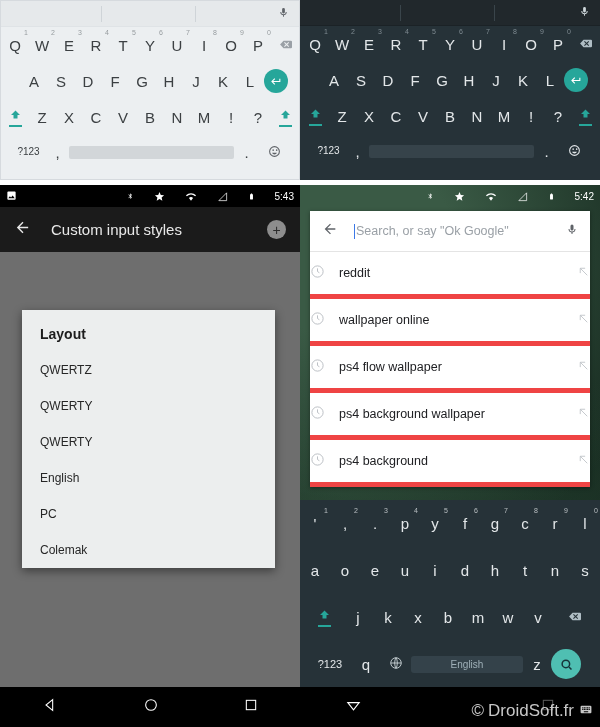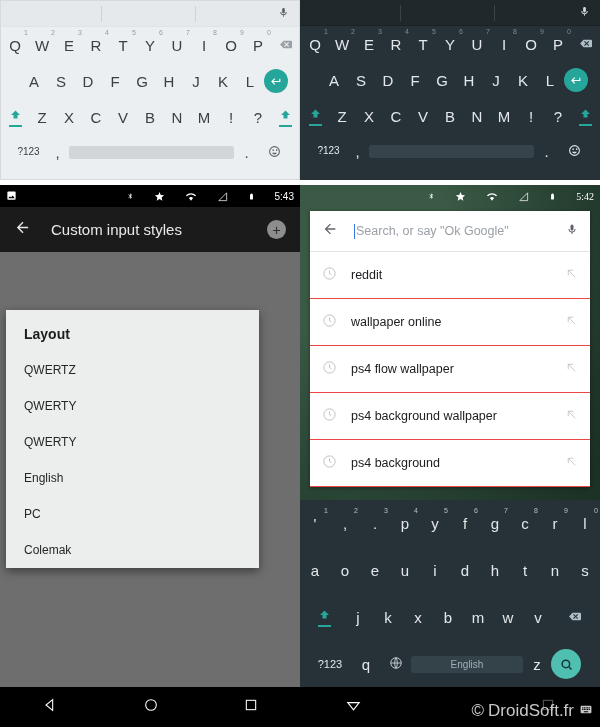--- a/index.html
+++ b/index.html
@@ -43,39 +43,39 @@
 
   
   .p-settings { left:0; top:185px; width:300px; height:542px; background:#6e6e6e; }
   .statusbar { height:22px; background:#000; display:flex; align-items:center; padding:0 6px; color:#fff; font-size:10px; }
   .statusbar .right { margin-left:auto; display:flex; align-items:center; gap:20px; }
   .appbar { height:45px; background:#1b1b1b; display:flex; align-items:center; padding:0 14px; color:#e8e8e8; }
   .appbar .title { font-size:15px; margin-left:20px; flex:1; }
   .plus { width:19px; height:19px; border-radius:50%; background:#8d8d8d; color:#2b2b2b; display:flex; align-items:center; justify-content:center; font-size:14px; line-height:0; }
   .list-label { color:#d7d7d7; font-size:11.5px; padding:16px 18px 0; }
 
-  .dialog { position:absolute; left:6px; top:125px; width:253px; background:#eceeee; box-shadow:0 3px 9px rgba(0,0,0,.45); }
+  .dialog { position:absolute; left:22px; top:125px; width:253px; background:#eceeee; box-shadow:0 3px 9px rgba(0,0,0,.45); }
   .dialog h3 { font-size:14px; color:#1d1d1d; padding:16px 18px 10px; }
   .dopt { font-size:12px; color:#262626; padding:11px 18px; }
 
   .navbar { position:absolute; left:0; bottom:0; width:100%; height:40px; background:#000; display:flex; align-items:center; justify-content:space-around; }
 
   
   .p-search { left:300px; top:185px; width:300px; height:542px; background:#1d3028; }
   .wall { position:absolute; inset:0; background:
         radial-gradient(circle at 20% 12%, #3a5a45 0 18%, transparent 60%),
         radial-gradient(circle at 78% 8%, #16291f 0 30%, transparent 70%),
         radial-gradient(circle at 50% 40%, #24402f 0 40%, transparent 80%),
         linear-gradient(160deg,#1e3228,#13231a); }
-  .p-search .statusbar { position:relative; background:transparent;font-family:Liberation Serif, serif; }
+  .p-search .statusbar { position:relative; background:transparent; }
   .searchcard { position:absolute; left:10px; top:26px; width:280px; background:#fff; box-shadow:0 1px 4px rgba(0,0,0,.4); }
   .searchbar { height:41px; display:flex; align-items:center; padding:0 12px; border-bottom:1px solid #e4e4e4; }
   .caret { width:1px; height:15px; background:#3b78e7; margin-right:1px; }
   .ph { color:#9aa0a6; font-size:12.5px; flex:1; }
-  .srow { height:47px; display:flex; align-items:center; padding:0 12px; border-bottom:1px solid #ef4444; }
+  .srow { height:47px; display:flex; align-items:center; padding:0 0; border-bottom:5px solid #ef4444; }
   .srow .txt { flex:1; font-size:12.5px; color:#202124; margin-left:14px; }
 
   .kb-dvorak { position:absolute; left:0; bottom:40px; width:100%; height:187px; background:#263238; }
   .kb-dvorak .key { color:#e3e7e9; }
   .dv1 .key { width:30px; }
   .dv2 .key { width:30px; }
   .dv3 .key { width:30px; }
   .search-btn { width:30px; height:30px; border-radius:50%; background:#4fbfb2; display:flex; align-items:center; justify-content:center; }
   .langbar { height:17px; border-radius:3px; background:#34424a; display:flex; align-items:center; justify-content:center; color:#9fb0b8; font-size:10px; }
 

